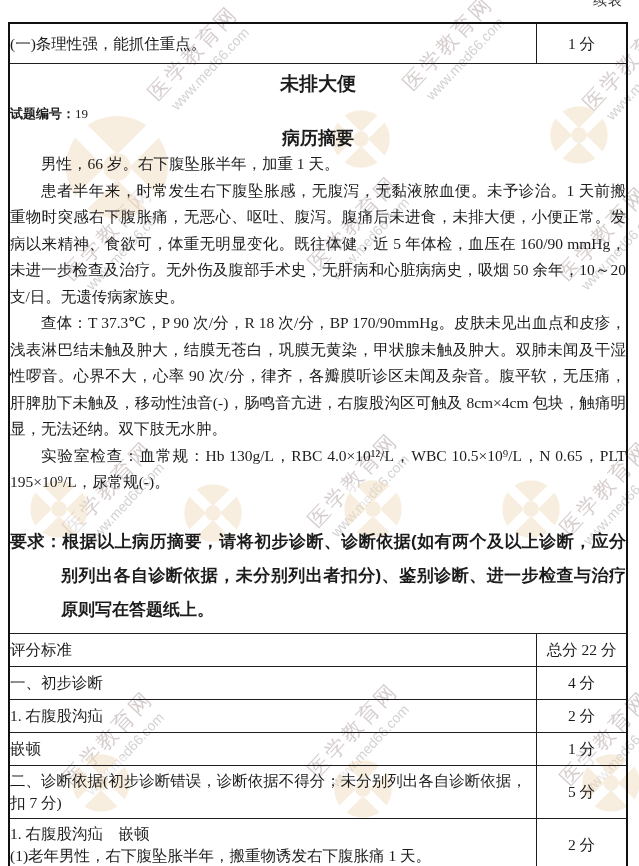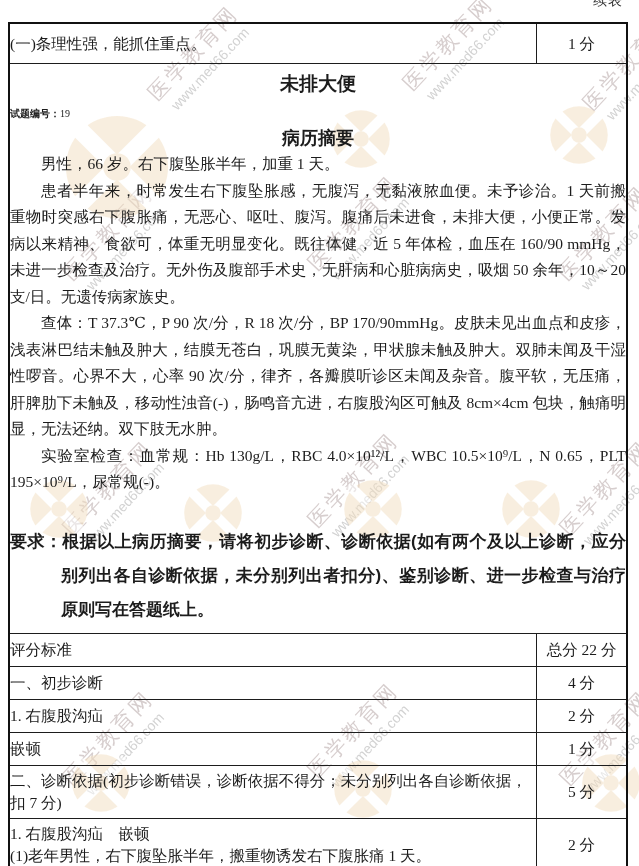--- a/index.html
+++ b/index.html
@@ -41,21 +41,21 @@
   tr.r-top td{height:31px;}
   tr.r-std td{height:24px;}
   td.prewrap{white-space:pre-line;line-height:25px;padding-top:6px;padding-bottom:6px;}
   
   td.case-cell{padding:4px 9px 12px 9px;vertical-align:top;}
   .case-title{
     text-align:center;font-weight:bold;font-size:19px;line-height:27px;
     font-family:"Liberation Sans","DejaVu Sans",sans-serif;
     margin:2px 0 4px 0;
   }
-  .exam-line{line-height:25px;font-size:10px;}
+  .exam-line{line-height:25px;font-size:13px;}
   .exam-line .lbl{font-weight:bold;font-family:"Liberation Sans","DejaVu Sans",sans-serif;}
   .summary-heading{
     font-weight:bold;font-size:18px;line-height:25px;
     font-family:"Liberation Sans","DejaVu Sans",sans-serif;
     text-align:center;
   }
   p.body-para{
     margin:0;font-size:15.5px;line-height:26.5px;
     text-indent:2em;text-align:justify;
   }

